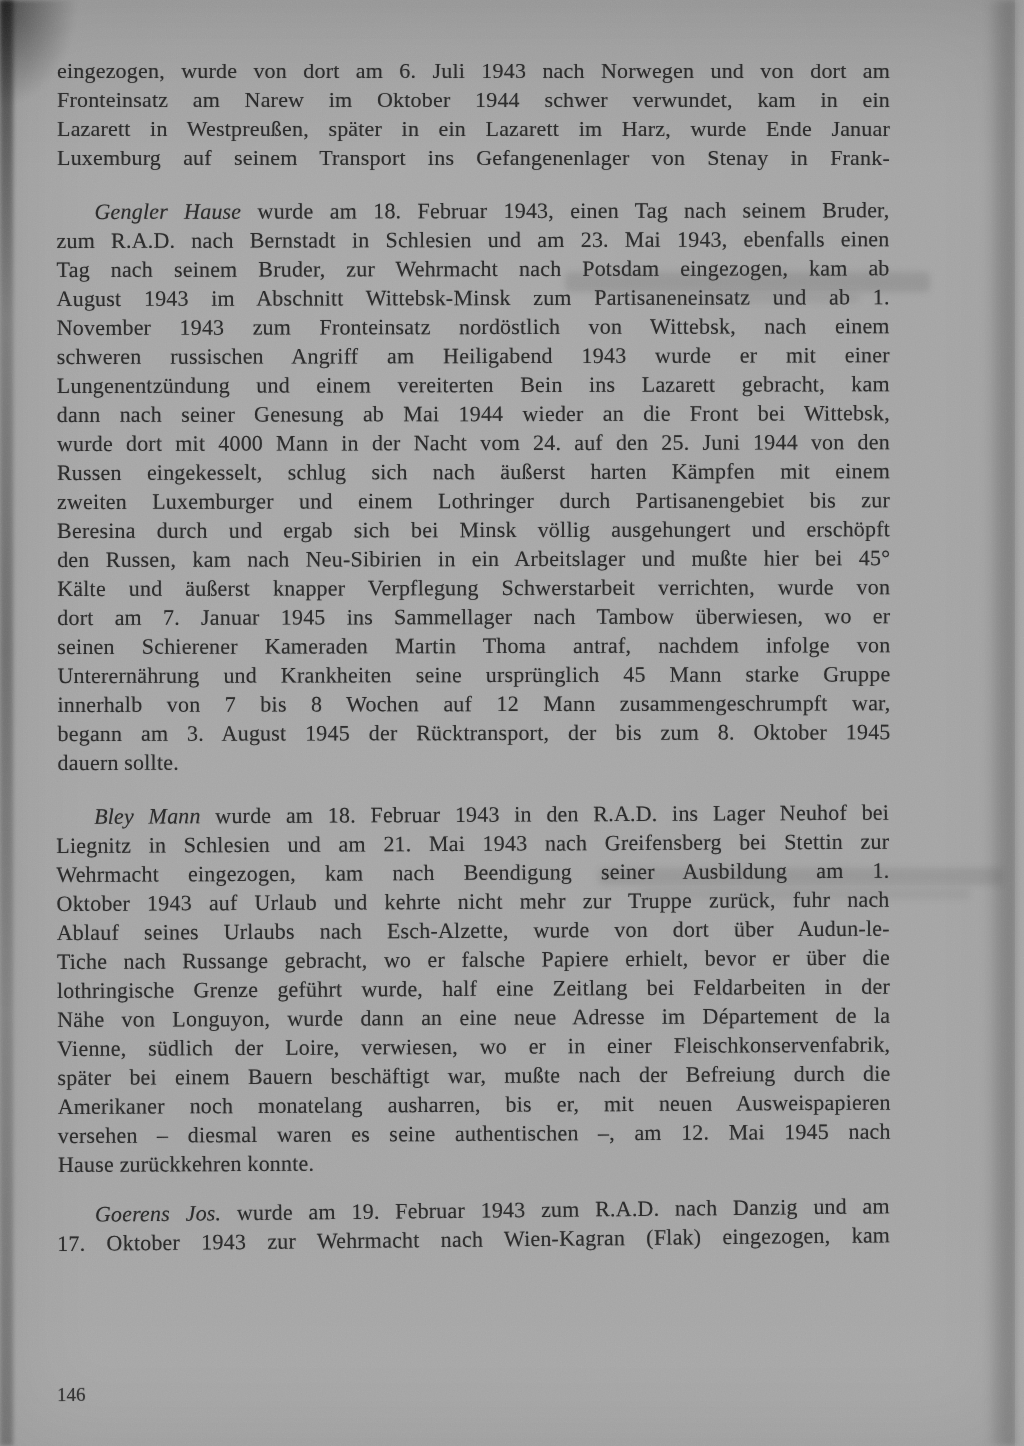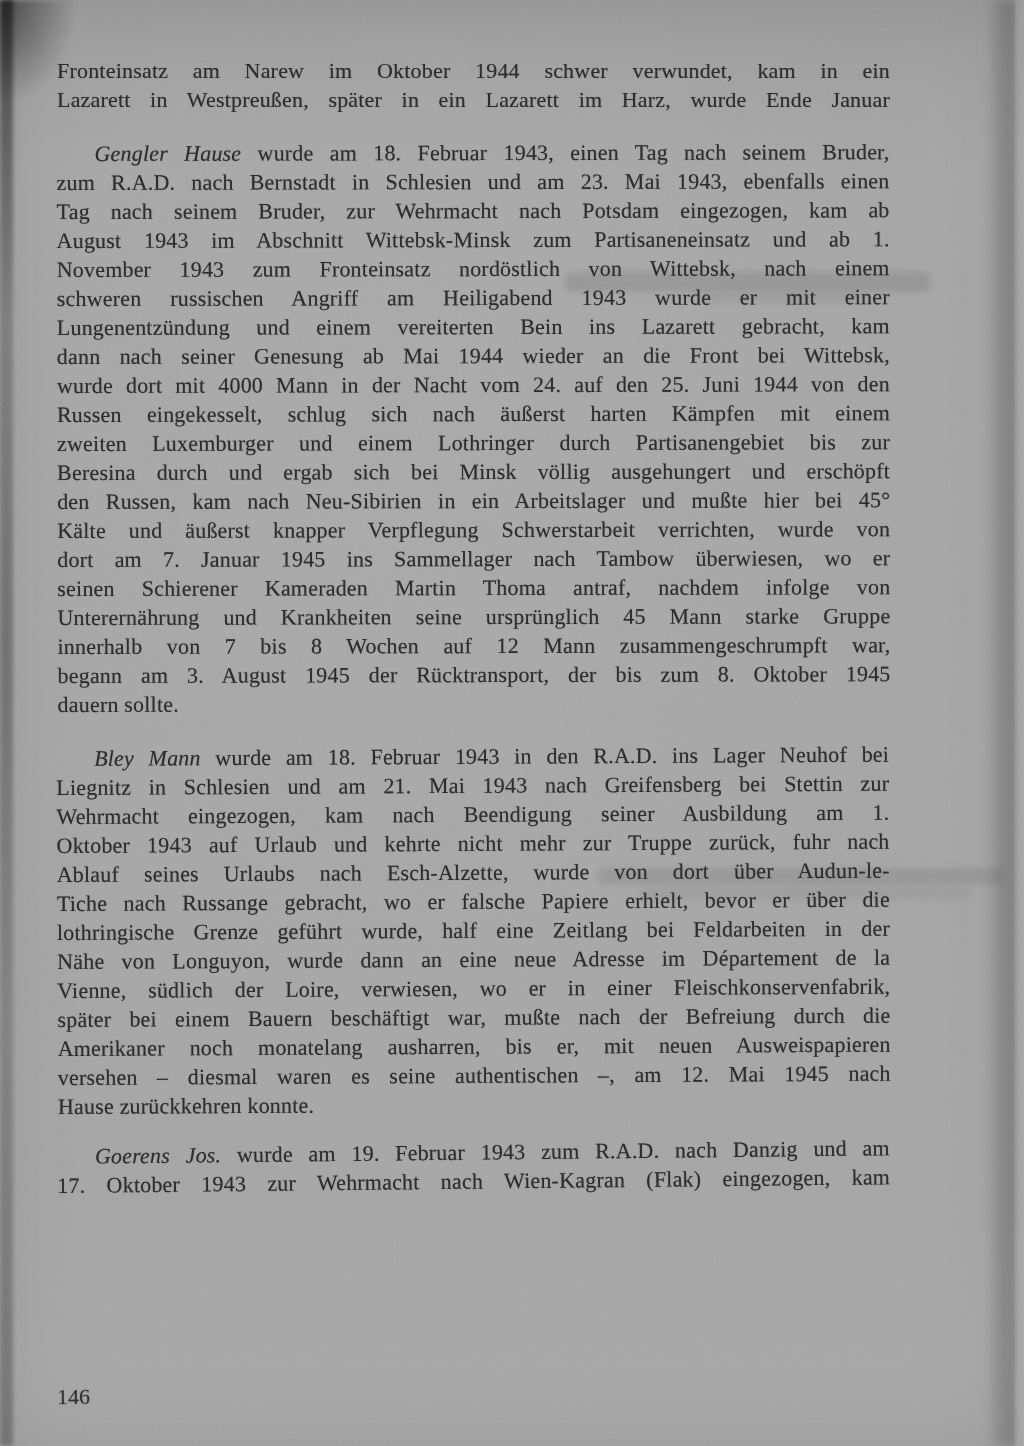--- a/index.html
+++ b/index.html
@@ -58,21 +58,21 @@
   .line.last { text-align-last:left; }
   .para.indent .line:first-child { text-indent:38px; }
   .para + .para { margin-top:25px; }
   .para:nth-child(2) { transform:rotate(-0.12deg); transform-origin:left center; }
   .para:nth-child(3) { transform:rotate(-0.30deg); transform-origin:left center; }
   .para:nth-child(4) { transform:rotate(-0.60deg); transform-origin:left center; margin-top:21px; }
   .para i { font-style:italic; }
 
   .page-number {
     position:absolute; left:57px; top:1384px;
-    font-size:22px; color:#2a2a2a;
+    font-size:19px; color:#2a2a2a;
     transform:rotate(-0.6deg);
     text-shadow: 0 0 1px rgba(25,25,25,0.45);
     filter: blur(0.25px);
   }
   .noise { position:absolute; inset:0; pointer-events:none; }
 </style>
 </head>
 <body>
 
 <div class="page">
@@ -82,22 +82,24 @@
   <div class="band-right"></div>
   <div class="edge-right-light"></div>
 
   <div class="ghost g1"></div>
   <div class="ghost g1b"></div>
   <div class="ghost g2"></div>
   <div class="ghost g2b"></div>
 
   <div class="text-column">
       <div class="para">
+        <div class="line">eingezogen, wurde von dort am 6. Juli 1943 nach Norwegen und von dort am</div>
         <div class="line">Fronteinsatz am Narew im Oktober 1944 schwer verwundet, kam in ein</div>
         <div class="line">Lazarett in Westpreußen, später in ein Lazarett im Harz, wurde Ende Januar</div>
+        <div class="line">Luxemburg auf seinem Transport ins Gefangenenlager von Stenay in Frank-</div>
       </div>
       <div class="para indent">
         <div class="line"><i>Gengler Hause</i><span> wurde am 18. Februar 1943, einen Tag nach seinem Bruder,</span></div>
         <div class="line">zum R.A.D. nach Bernstadt in Schlesien und am 23. Mai 1943, ebenfalls einen</div>
         <div class="line">Tag nach seinem Bruder, zur Wehrmacht nach Potsdam eingezogen, kam ab</div>
         <div class="line">August 1943 im Abschnitt Wittebsk-Minsk zum Partisaneneinsatz und ab 1.</div>
         <div class="line">November 1943 zum Fronteinsatz nordöstlich von Wittebsk, nach einem</div>
         <div class="line">schweren russischen Angriff am Heiligabend 1943 wurde er mit einer</div>
         <div class="line">Lungenentzündung und einem vereiterten Bein ins Lazarett gebracht, kam</div>
         <div class="line">dann nach seiner Genesung ab Mai 1944 wieder an die Front bei Wittebsk,</div>

